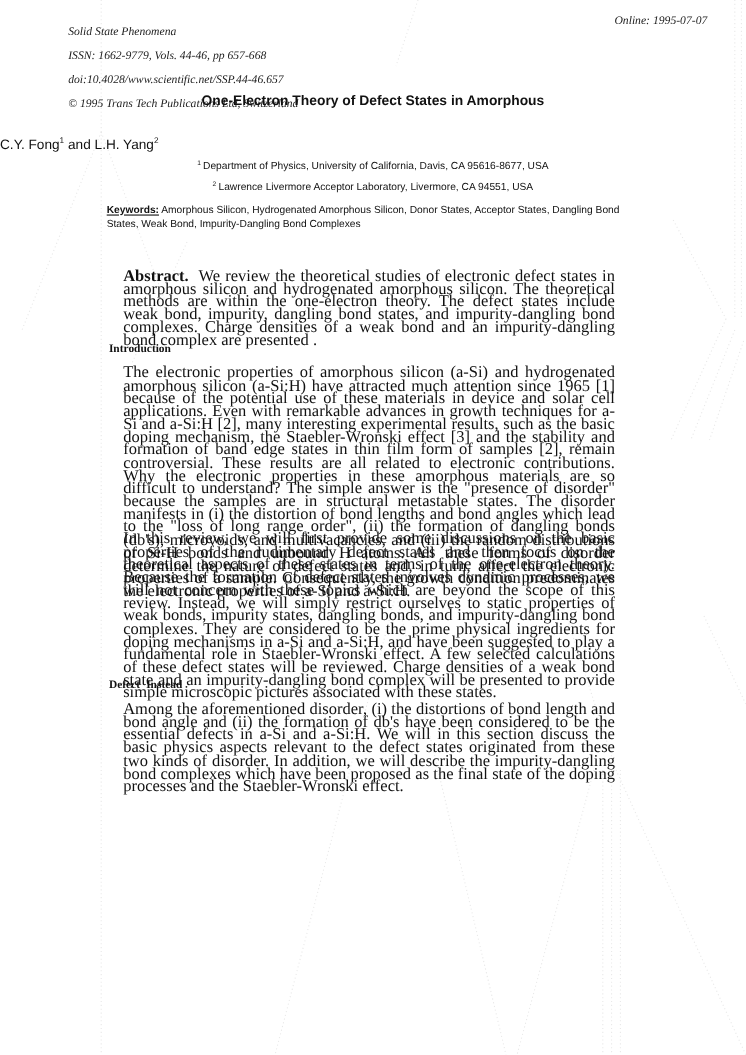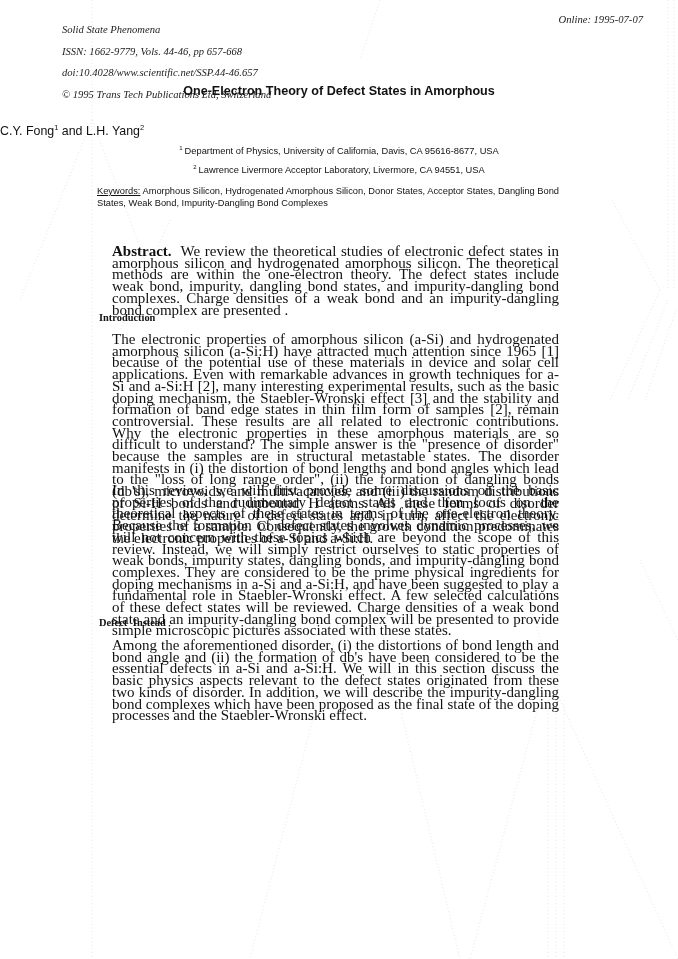--- a/index.html
+++ b/index.html
@@ -80,21 +80,21 @@
   .keywords {
     position: absolute;
     left: 97px;
     width: 470px;
     top: 185px;
     font-family: "Liberation Sans", sans-serif;
     font-size: 9.3px;
     line-height: 12.4px;
   }
   .keywords .kw-label {
-    font-weight: normal;
+    font-weight: bold;
     text-decoration: underline;
     margin-top: 24px;
   }
   .body-block {
     position: absolute;
     left: 99px;
     width: 447px;
     font-size: 15px;
     line-height: 11.7px;
     text-align: justify;

